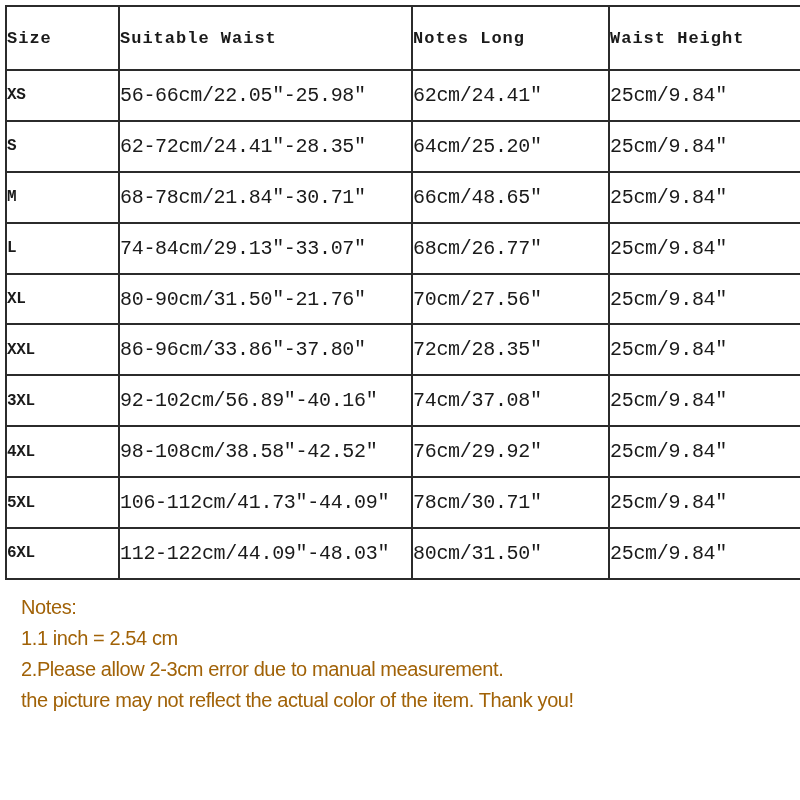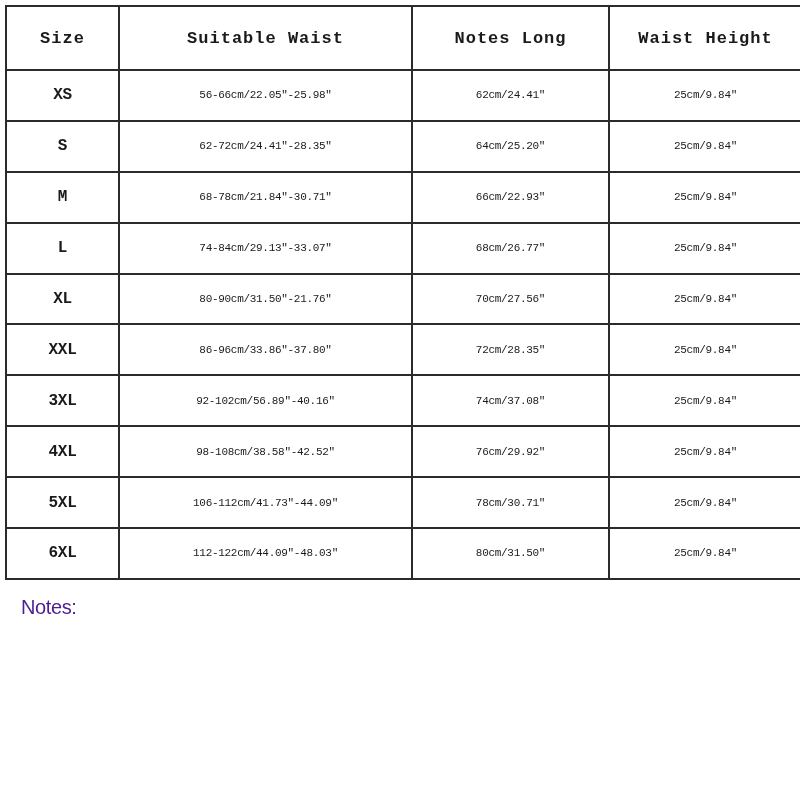--- a/index.html
+++ b/index.html
@@ -18,52 +18,52 @@
       position: absolute;
       left: 5px;
       top: 5px;
       width: 796px;
       border-collapse: collapse;
       table-layout: fixed;
       font-family: "Liberation Mono", "DejaVu Sans Mono", monospace;
     }
     .size-chart th, .size-chart td {
       border: 2px solid #2b2b2b;
-      text-align: center;
+      text-align: left;
       vertical-align: middle;
       padding: 0;
     }
     .size-chart th {
       height: 62px;
       font-size: 17px;
       font-weight: bold;
       letter-spacing: 1px;
     }
     .size-chart td {
       height: 48.9px;
-      font-size: 11px;
+      font-size: 20px;
       letter-spacing: -0.3px;
     }
     .size-chart td.size-cell {
       font-weight: bold;
       font-size: 16px;
     }
     col.c-size { width: 113px; }
     col.c-waist { width: 293px; }
     col.c-tile { width: 197px; }
     col.c-height { width: 193px; }
 
     .notes {
       position: absolute;
       left: 21px;
       top: 592px;
       font-family: "Liberation Sans", sans-serif;
       font-size: 20px;
       line-height: 31px;
-      color: #4c1d95;
+      color: #a16207;
       letter-spacing: -0.4px;
     }
     .notes div { white-space: nowrap; }
   </style>
 </head>
 <body>
 
 <table class="size-chart">
   <colgroup>
     <col class="c-size">
@@ -88,21 +88,21 @@
     </tr>
     <tr>
       <td class="size-cell">S</td>
       <td>62-72cm/24.41″-28.35″</td>
       <td>64cm/25.20″</td>
       <td>25cm/9.84″</td>
     </tr>
     <tr>
       <td class="size-cell">M</td>
       <td>68-78cm/21.84″-30.71″</td>
-      <td>66cm/22.93″</td>
+      <td>66cm/48.65″</td>
       <td>25cm/9.84″</td>
     </tr>
     <tr>
       <td class="size-cell">L</td>
       <td>74-84cm/29.13″-33.07″</td>
       <td>68cm/26.77″</td>
       <td>25cm/9.84″</td>
     </tr>
     <tr>
       <td class="size-cell">XL</td>
@@ -138,13 +138,16 @@
       <td class="size-cell">6XL</td>
       <td>112-122cm/44.09″-48.03″</td>
       <td>80cm/31.50″</td>
       <td>25cm/9.84″</td>
     </tr>
   </tbody>
 </table>
 
 <div class="notes">
   <div>Notes:</div>
+  <div>1.1 inch = 2.54 cm</div>
+  <div>2.Please allow 2-3cm error due to manual measurement.</div>
+  <div>the picture may not reflect the actual color of the item. Thank you!</div>
 </div>
 
 </body></html>

